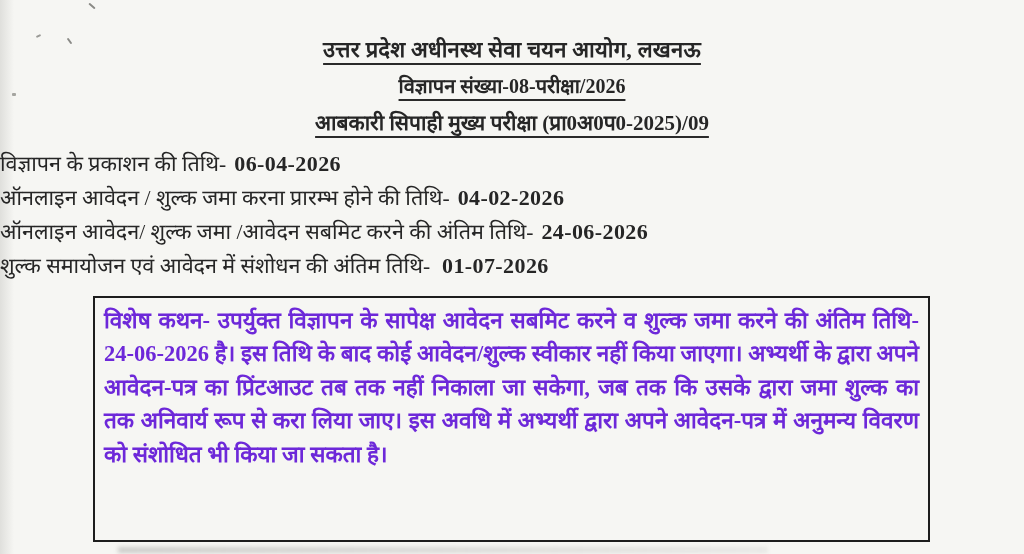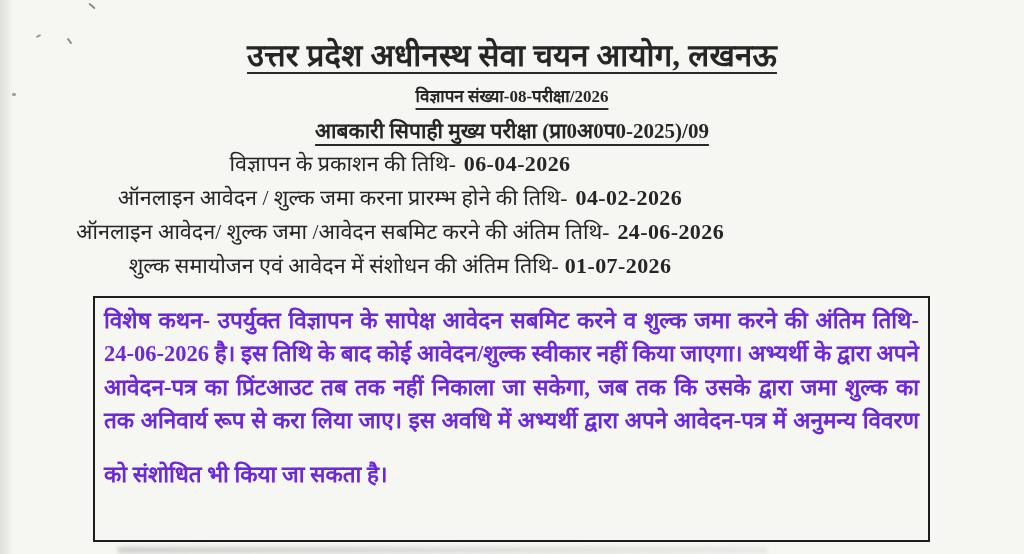--- a/index.html
+++ b/index.html
@@ -22,64 +22,64 @@
     text-align: center;
     font-weight: bold;
   }
   .h-line { margin: 0 0 9px 0; }
   .h-line .u {
     text-decoration: underline;
     text-decoration-thickness: 2px;
     text-underline-offset: 6px;
     text-decoration-color: #2a2a2a;
   }
-  .h1 { font-size: 31px; letter-spacing: 0.2px; }
-  .h2 { font-size: 17px; }
+  .h1 { font-size: 22px; letter-spacing: 0.2px; }
+  .h2 { font-size: 20px; }
   .h3 { font-size: 21px; }
 
   .dates {
     position: absolute;
     top: 147px;
     left: 0;
     width: 800px;           
-    text-align: center;
+    text-align: left;
   }
   .date-row {
     line-height: 33px;
     font-size: 21.5px;
     white-space: nowrap;
   }
   .date-row .value {
     font-weight: bold;
     font-size: 22px;
     margin-left: 8px;
     letter-spacing: 0.4px;
   }
-  .date-row.no-gap .value { margin-left: 6px; }
+  .date-row.no-gap .value { margin-left: 12px; }
 
   .notice-box {
     position: absolute;
     left: 93px;
     top: 296px;
     width: 837px;
     height: 246px;
     box-sizing: border-box;
     border: 2px solid #1d1d1d;
     padding: 6px 9px 0 9px;
     font-weight: bold;
     font-size: 22.5px;
     color: #6d28d9;
   }
   .n-line {
     line-height: 33.4px;
     text-align: justify;
     text-align-last: justify;
     white-space: nowrap;        
   }
-  .n-line.last { text-align-last: left; margin-top: 20px; }
+  .n-line.last { text-align-last: left; }
 
   
   .speck { position:absolute; background:#8a8a86; border-radius:1px; }
   .speck.s1 { left:88px;  top:5px;  width:8px; height:2px; transform:rotate(40deg); }
   .speck.s2 { left:36px;  top:35px; width:5px; height:2px; transform:rotate(-25deg); background:#9a9a96; }
   .speck.s3 { left:66px;  top:40px; width:7px; height:2px; transform:rotate(55deg); }
   .speck.s4 { left:12px;  top:93px; width:4px; height:3px; background:#a5a5a0; }
   .smear {
     position:absolute; left:118px; top:547px; width:650px; height:6px;
     background: linear-gradient(90deg, rgba(110,110,108,0.30), rgba(110,110,108,0.10));

